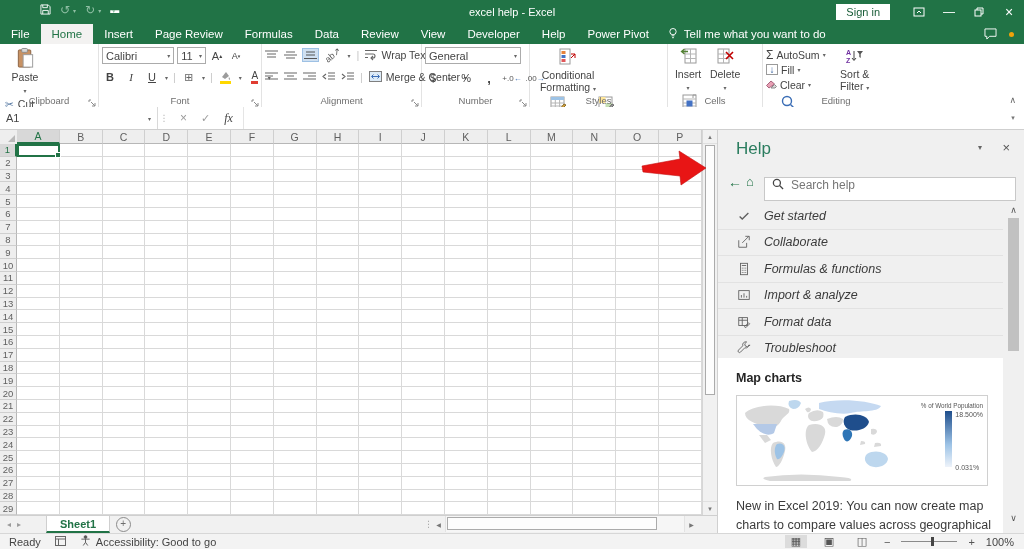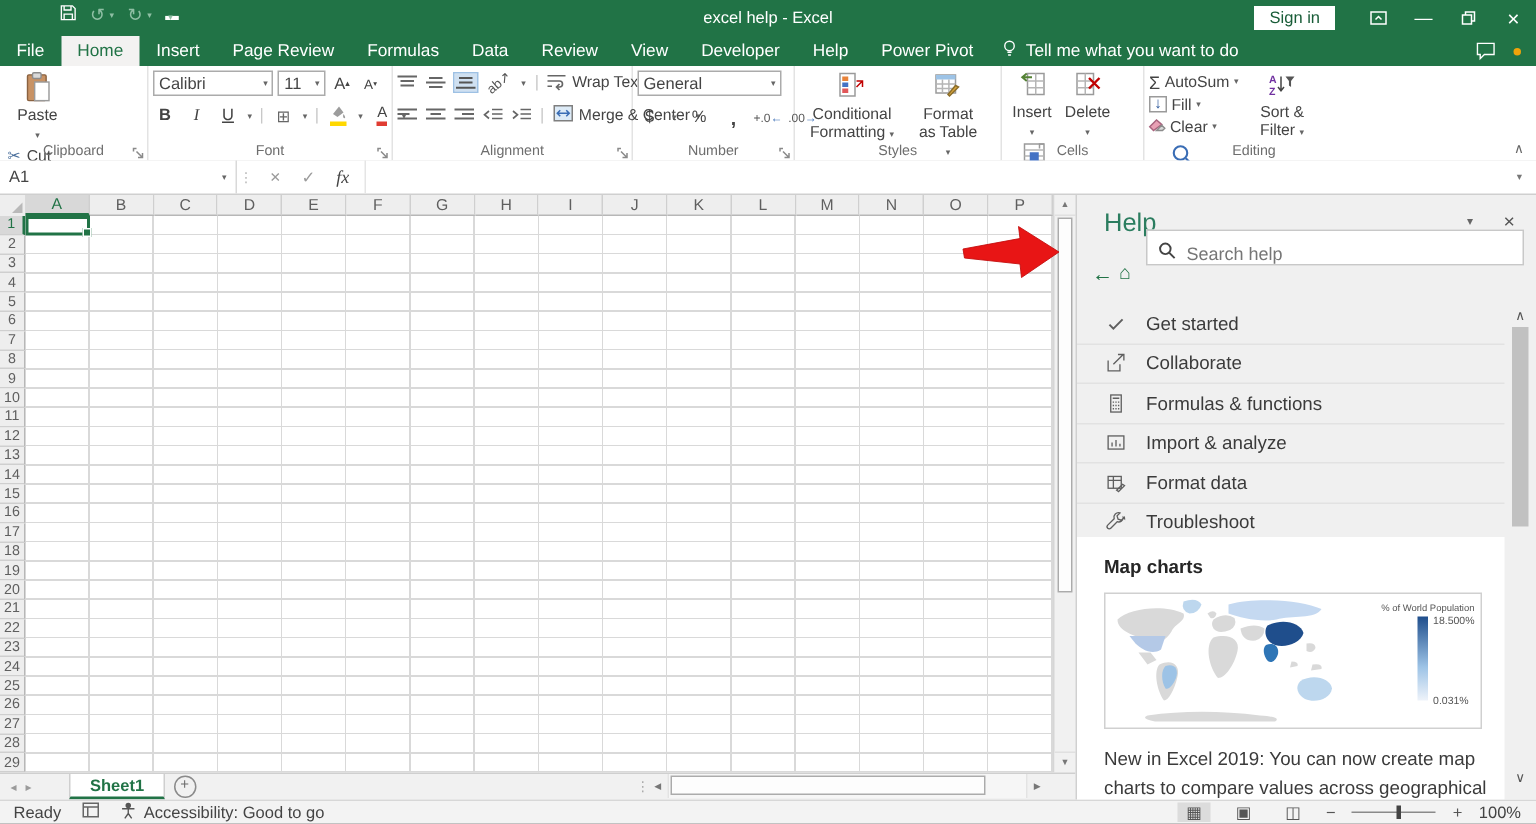--- a/index.html
+++ b/index.html
@@ -19,21 +19,21 @@
   
   #tabrow{left:0;top:24px;width:1024px;height:20px;background:#217346;display:flex;align-items:stretch;}
   .rtab{color:#fff;font-size:11.5px;display:flex;align-items:center;padding:0 11px;cursor:default;}
   .rtab.sel{background:#f3f2f1;color:#217346;}
   #tellme{display:flex;align-items:center;gap:6px;color:#fff;font-size:11.5px;margin-left:8px;justify-content:center;}
   #tabrow-right{position:absolute;right:10px;top:24px;height:20px;display:flex;align-items:center;gap:12px;}
   #comment-icon svg{display:block;}
   #orange-dot{width:5px;height:5px;border-radius:50%;background:#f0a30a;}
   
   #ribbon{left:0;top:44px;width:1024px;height:63px;background:#fff;border-bottom:1px solid #d4d4d4;display:flex;}
-  .rgroup{position:relative;border-right:1px solid #e3e3e3;padding:3px 6px 13px 3px;box-sizing:border-box;flex:none;}
+  .rgroup{position:relative;border-right:1px solid #e3e3e3;padding:3px 17px 13px 3px;box-sizing:border-box;flex:none;}
   .rgroup-label{position:absolute;bottom:1px;left:0;right:0;text-align:center;font-size:9.5px;color:#6e6e6e;}
   .launcher{position:absolute;right:2px;bottom:2px;width:8px;height:8px;color:#8a8a8a;}
   .bigbtn{display:inline-flex;flex-direction:column;align-items:center;justify-content:flex-start;gap:2px;padding:1px 4px;font-size:10.5px;color:#444;text-align:center;line-height:1.15;vertical-align:top;}
   .smallrow{display:flex;align-items:center;gap:4px;font-size:10.5px;height:16px;white-space:nowrap;}
   .caret{font-size:6px;color:#666;}
   .combo{display:flex;align-items:center;justify-content:space-between;border:1px solid #ababab;background:#fff;height:17px;padding:0 3px;font-size:11px;box-sizing:border-box;}
   .fmt-btn{display:inline-flex;align-items:center;justify-content:center;min-width:16px;height:16px;font-size:11px;}
   .alni{display:inline-block;}
   .alni svg{display:block;}
   .ed-small{display:flex;align-items:center;gap:3px;font-size:10.5px;height:15px;white-space:nowrap;}
@@ -93,25 +93,25 @@
   #zoom-track{width:56px;height:1px;background:#8a8a8a;position:relative;}
   #zoom-thumb{position:absolute;left:30px;top:-4px;width:3px;height:9px;background:#444;}
   .zoomsign{color:#555;font-size:11px;}
   
   #helppane{left:717px;top:130px;width:307px;height:403px;background:#f0f0f0;border-left:1px solid #d0d0d0;box-sizing:border-box;overflow:hidden;}
   #hp-title{position:absolute;left:18px;top:9px;font-size:17px;color:#2b7d5f;}
   #hp-caret{position:absolute;right:42px;top:13px;color:#666;font-size:8px;}
   #hp-close{position:absolute;right:14px;top:10px;color:#555;font-size:13px;}
   #hp-back{position:absolute;left:10px;top:44px;color:#217346;font-size:14px;}
   #hp-home{position:absolute;left:28px;top:44px;color:#217346;font-size:13px;}
-  #hp-search{position:absolute;left:46px;top:23px;width:252px;height:24px;background:#fff;border:1px solid #c8c8c8;box-sizing:border-box;
-             display:flex;align-items:flex-end;gap:7px;padding:0 7px;}
+  #hp-search{position:absolute;left:46px;top:47px;width:252px;height:24px;background:#fff;border:1px solid #c8c8c8;box-sizing:border-box;
+             display:flex;align-items:flex-start;gap:7px;padding:0 7px;}
   #hp-search .ph{color:#767676;font-size:12px;}
   #hp-list{position:absolute;left:0;top:73px;width:285px;}
-  .hp-item{display:flex;align-items:center;gap:13px;height:25.5px;padding-left:19px;color:#3b3b3b;font-size:12.5px;}
+  .hp-item{display:flex;align-items:center;gap:13px;height:25.5px;padding-left:19px;color:#3b3b3b;font-size:12.5px;font-style:italic;}
   .hp-item + .hp-item{border-top:1px solid #e2e2e2;}
   .hp-ico{width:14px;height:14px;color:#5f5f5f;flex:none;}
   .hp-ico svg{width:14px;height:14px;display:block;}
   #hp-card{position:absolute;left:0;top:228px;width:285px;height:175px;background:#fff;padding:13px 0 0 18px;box-sizing:border-box;}
   #hp-card h3{margin:0 0 10px 0;font-size:12.5px;color:#262626;}
   #mapbox{width:252px;height:91px;border:1px solid #d0d0d0;box-sizing:border-box;background:#fff;display:flex;}
   #mapbox svg.world{width:172px;height:87px;display:block;margin-top:1px;}
   #maplegend{flex:1;padding:6px 4px 4px 0;display:flex;flex-direction:column;font-size:6.5px;color:#555;}
   #maplegend .lg-title{text-align:right;white-space:nowrap;font-size:6.3px;}
   #lg-body{display:flex;flex:1;justify-content:flex-end;gap:3px;margin-top:2px;}

